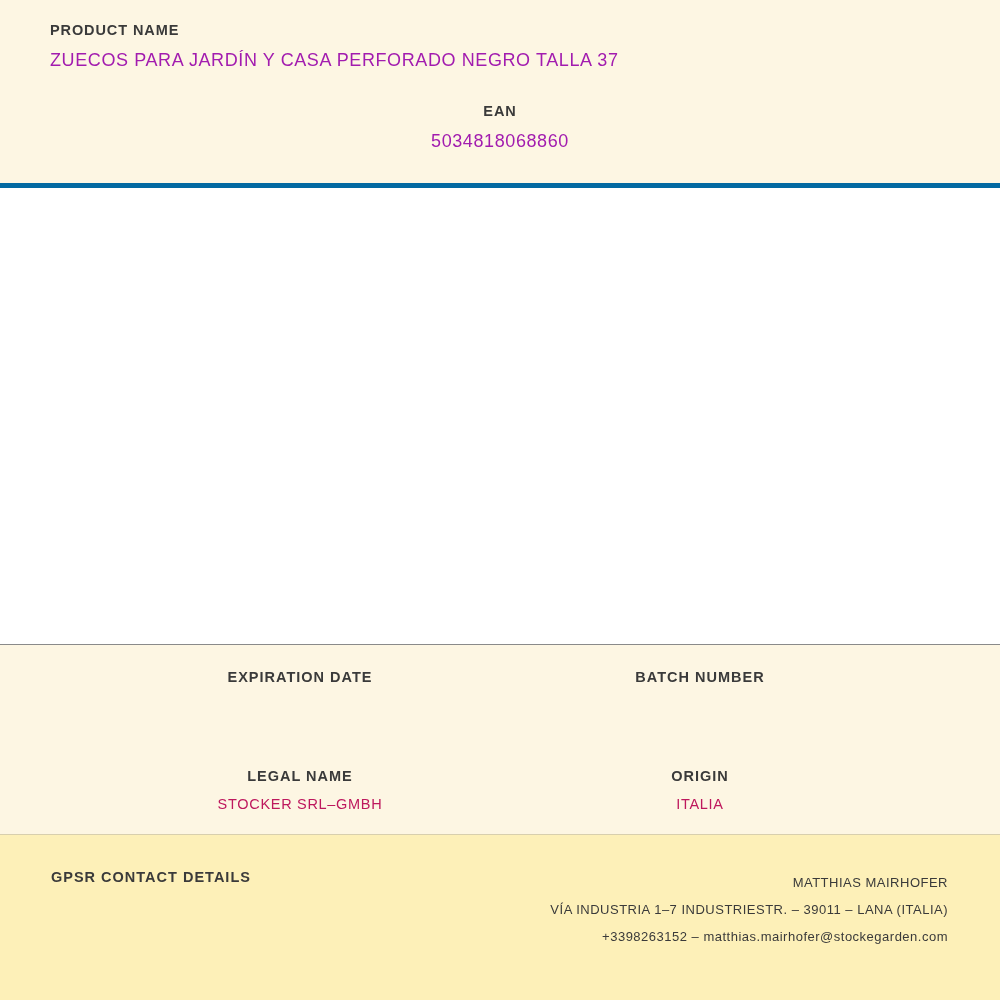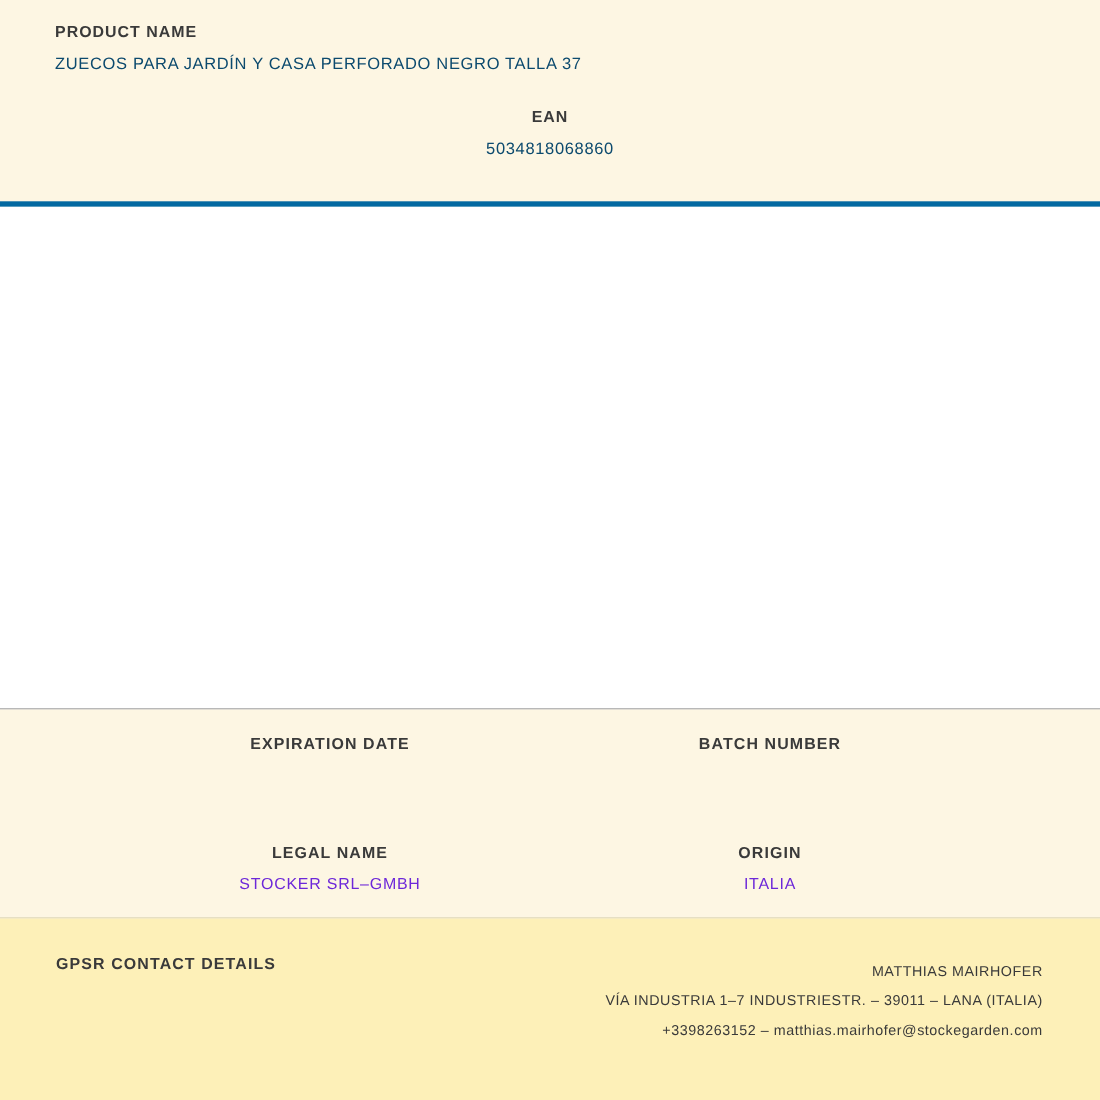--- a/index.html
+++ b/index.html
@@ -25,23 +25,23 @@
     border-bottom: 5px solid #0369a1;
   }
   .field-label {
     font-size: 14.5px;
     font-weight: bold;
     letter-spacing: 0.9px;
     color: #3a3a3a;
     text-transform: uppercase;
   }
   .field-value {
-    font-size: 15px;
+    font-size: 18px;
     letter-spacing: 0.6px;
-    color: #0c4a6e;
+    color: #a21caf;
     margin-top: 12px;
   }
   .value-upper { text-transform: uppercase; }
   .field-group { margin-bottom: 0; }
   .field-group + .field-group { margin-top: 32px; text-align: center; }
 
   
   .mid-blank {
     background: #ffffff;
     height: 457px;
@@ -67,21 +67,21 @@
   .info-head {
     font-size: 14.5px;
     font-weight: bold;
     letter-spacing: 1px;
     color: #3a3a3a;
     text-transform: uppercase;
   }
   .info-val {
     font-size: 14.5px;
     letter-spacing: 0.7px;
-    color: #6d28d9;
+    color: #be185d;
     text-transform: uppercase;
     margin-top: 12px;
     min-height: 17px;
   }
   .row-gap { height: 54px; }
 
   
   .footer {
     background: #fdf0b8;
     height: 200px;

